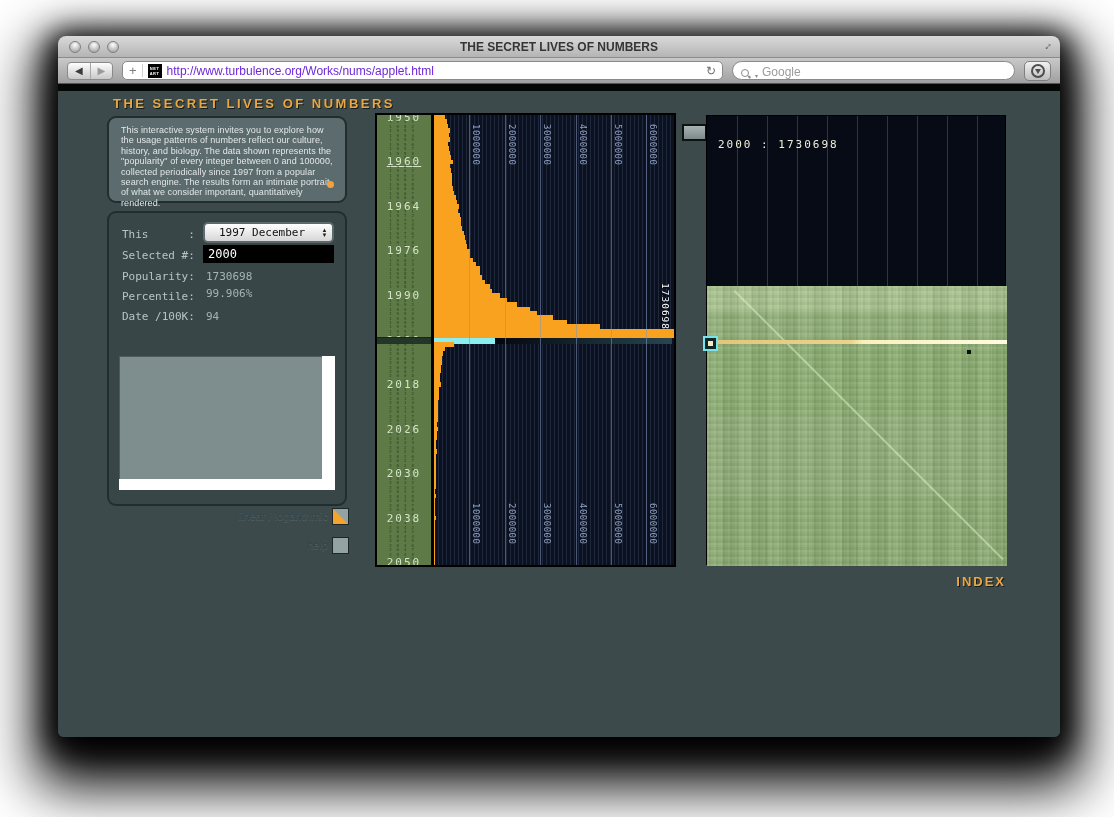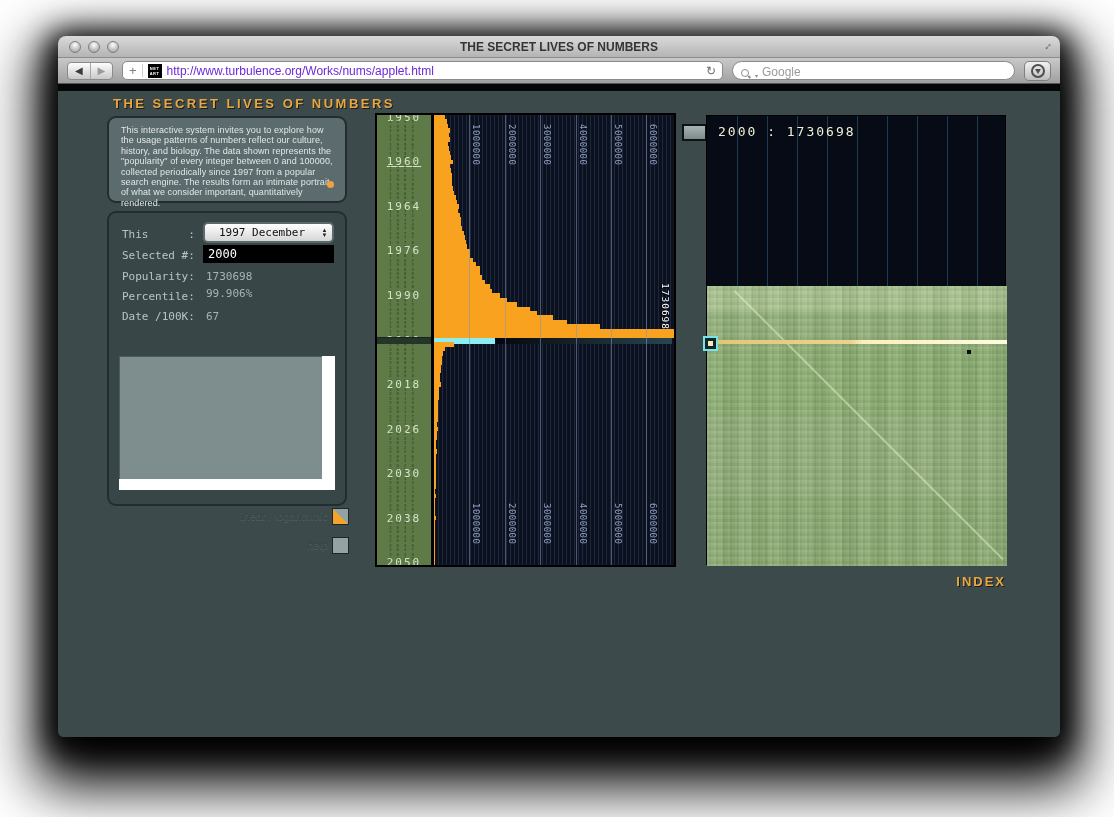--- a/index.html
+++ b/index.html
@@ -130,22 +130,22 @@
                  text-shadow:1px 1px 1px #000; letter-spacing:1px; }
 
   
   .handle { position:absolute; left:624px; top:40px; width:25px; height:17px;
             background:linear-gradient(#a8b4b4,#7d8a8a); border:2px solid #0d1212; }
 
   
   .rpanel { position:absolute; left:648px; top:31px; width:300px; height:450px; background:#070b15;
             border:1px solid #000; }
   .rgrid { position:absolute; top:0; width:1px; height:170px; background:#1e3c50; }
-  .readout { position:absolute; left:11px; top:8px; font-family:"DejaVu Sans Mono", monospace;
-             font-size:13px; letter-spacing:2px; color:#eef0d6; }
+  .readout { position:absolute; left:11px; top:22px; font-family:"DejaVu Sans Mono", monospace;
+             font-size:11px; letter-spacing:2px; color:#eef0d6; }
   .heatmap { position:absolute; left:0; top:170px; width:300px; height:280px; overflow:hidden;
              background-image:
                repeating-linear-gradient(90deg, rgba(255,255,255,0.05) 0 2px, rgba(0,0,0,0.045) 2px 4px, rgba(255,255,255,0) 4px 7px),
                repeating-linear-gradient(0deg, rgba(255,255,255,0.05) 0 2px, rgba(0,0,0,0.04) 2px 5px, rgba(0,0,0,0) 5px 7px),
                repeating-linear-gradient(90deg, rgba(0,0,0,0.06) 0 1px, transparent 1px 30px),
                repeating-linear-gradient(90deg, rgba(255,255,255,0.05) 0 15px, rgba(0,0,0,0.035) 15px 30px),
                linear-gradient(180deg,#a8c28e 0 26px,#92b079 26px 62px,#8cae72 62px 130px,#92ae7a 130px 210px,#8cab73 210px 280px); }
   .heat-diag { position:absolute; left:28px; top:4px; width:380px; height:2px;
                background:rgba(228,241,204,0.5); transform:rotate(45deg); transform-origin:0 0; }
   .heat-line { position:absolute; left:0; top:54px; width:300px; height:4px;
@@ -218,21 +218,21 @@
             <span>▼</span>
           </span>
       </div>
       <span class="frow" style="top:36px">Selected #:</span>
       <div class="numinput">2000</div>
       <span class="frow" style="top:57px">Popularity:</span>
       <span class="fvalue" style="top:57px">1730698</span>
       <span class="frow" style="top:77px">Percentile:</span>
       <span class="fvalue" style="top:74px">99.906%</span>
       <span class="frow" style="top:97px">Date /100K:</span>
-      <span class="fvalue" style="top:97px">67</span>
+      <span class="fvalue" style="top:97px">94</span>
       <div class="assoc-area">
         <div class="assoc-inner"></div>
       </div>
     </div>
 
     <div class="toggle-label" style="left:100px; top:426px;">linear / logarithmic</div>
     <div class="checkbox linlog" style="left:274px; top:424px;"></div>
     <div class="toggle-label" style="left:100px; top:455px;">help</div>
     <div class="checkbox" style="left:274px; top:453px;"></div>
 

